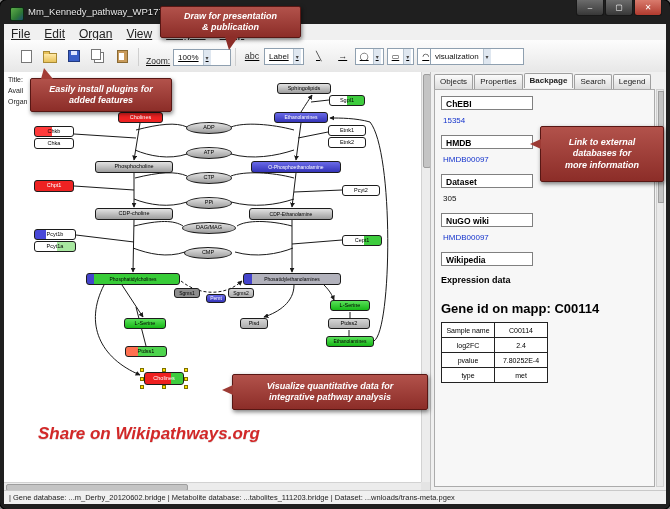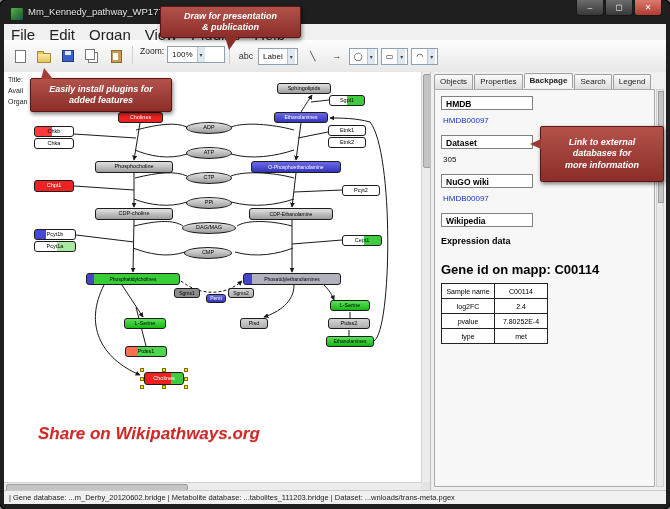--- a/index.html
+++ b/index.html
@@ -12,25 +12,25 @@
   .title-text{position:absolute;left:24px;top:6px;font-size:9.5px;color:#e8e8e8;
     text-shadow:0 1px 1px #000;white-space:nowrap;overflow:hidden;max-width:440px;}
   .winbtns{position:absolute;right:4px;top:0;display:flex;}
   .winbtn{width:26px;height:15px;margin-left:1px;display:flex;align-items:center;justify-content:center;
     font-size:8px;color:#fff;background:linear-gradient(#6b6b6b,#383838);border:1px solid #181818;
     border-top:none;border-radius:0 0 3px 3px;}
   .winbtn.close{background:linear-gradient(#d97b6d,#b03a2e);}
   
   .menubar{position:absolute;left:4px;top:24px;right:4px;height:16px;background:#f0f0f0;
     border-bottom:1px solid #d8d8d8;white-space:nowrap;}
-  .menu-item{display:inline-block;padding:2px 7px 0 7px;font-size:15px;color:#222;text-decoration:underline;}
+  .menu-item{display:inline-block;padding:2px 7px 0 7px;font-size:12px;color:#222;text-decoration:underline;}
   
   .toolbar{position:absolute;left:4px;top:40px;right:4px;height:32px;
     background:linear-gradient(#fdfdfd,#e7e7e7);border-bottom:1px solid #c6c6c6;}
-  .tb-row{position:absolute;left:4px;top:6px;display:flex;align-items:flex-start;height:20px;}
+  .tb-row{position:absolute;left:10px;top:6px;display:flex;align-items:flex-end;height:20px;text-decoration:underline;}
   .tbtn{min-width:20px;height:20px;display:flex;align-items:center;justify-content:center;
     font-size:9px;color:#333;padding:0 2px;}
   .sep{width:1px;height:18px;background:#cfcfcf;margin:0 4px;}
   .zoom-label{font-size:8.5px;color:#222;margin:0 3px;}
   .combo{height:15px;border:1px solid #8fa0b0;background:#fff;font-size:8px;color:#111;
     display:flex;align-items:center;padding:0 2px 0 4px;}
   .combo .arr{margin-left:4px;font-size:6px;color:#444;background:#dfe7f0;align-self:stretch;
     display:flex;align-items:center;padding:0 2px;border-left:1px solid #b7c4d0;}
   .viz-combo{position:absolute;left:426px;top:8px;width:86px;}
   
@@ -170,20 +170,24 @@
           </div>
           <div class="combo" style="margin-right: 3px;">
             <span>▭</span>
             <span class="arr">▾</span>
           </div>
           <div class="combo" style="margin-right: 3px;">
             <span>◠</span>
             <span class="arr">▾</span>
           </div>
         </span>
+    </div>
+    <div class="combo viz-combo">
+      <span>visualization</span>
+      <span class="arr">▾</span>
     </div>
   </div>
 
   <div class="canvas" id="canvas">
     <svg id="edge-layer" width="417" height="410">
       <defs>
         <marker id="arrowhead" viewBox="0 0 8 8" refX="7" refY="4" markerWidth="5" markerHeight="5" orient="auto">
           <path d="M0,0 L8,4 L0,8 z" fill="#1a1a1a"></path>
         </marker>
       </defs>
@@ -286,20 +290,24 @@
     <div class="tabs" id="tabs">
         <div class="tab">Objects</div>
         <div class="tab">Properties</div>
         <div class="tab active">Backpage</div>
         <div class="tab">Search</div>
         <div class="tab">Legend</div>
       </div>
     <div class="panelcontent">
       <div id="bp-sections">
           <div class="bp-section">
+            <div class="bp-header">ChEBI</div>
+            <div class="bp-value bp-link">15354</div>
+          </div>
+          <div class="bp-section">
             <div class="bp-header">HMDB</div>
             <div class="bp-value bp-link">HMDB00097</div>
           </div>
           <div class="bp-section">
             <div class="bp-header">Dataset</div>
             <div class="bp-value">305</div>
           </div>
           <div class="bp-section">
             <div class="bp-header">NuGO wiki</div>
             <div class="bp-value bp-link">HMDB00097</div>
@@ -347,14 +355,19 @@
     <span>Easily install plugins for
 added features</span>
     <span class="pt pt-plugins"></span>
   </div>
   <div class="callout" style="left:540px;top:126px;width:124px;height:56px;">
     <span>Link  to external
 databases  for
 more information</span>
     <span class="pt pt-left" style="top:12px;"></span>
   </div>
+  <div class="callout" style="left:232px;top:374px;width:196px;height:36px;">
+    <span>Visualize quantitative data  for
+integrative pathway analysis</span>
+    <span class="pt pt-left" style="top:10px;"></span>
+  </div>
 
 </div>
 
 </body></html>

